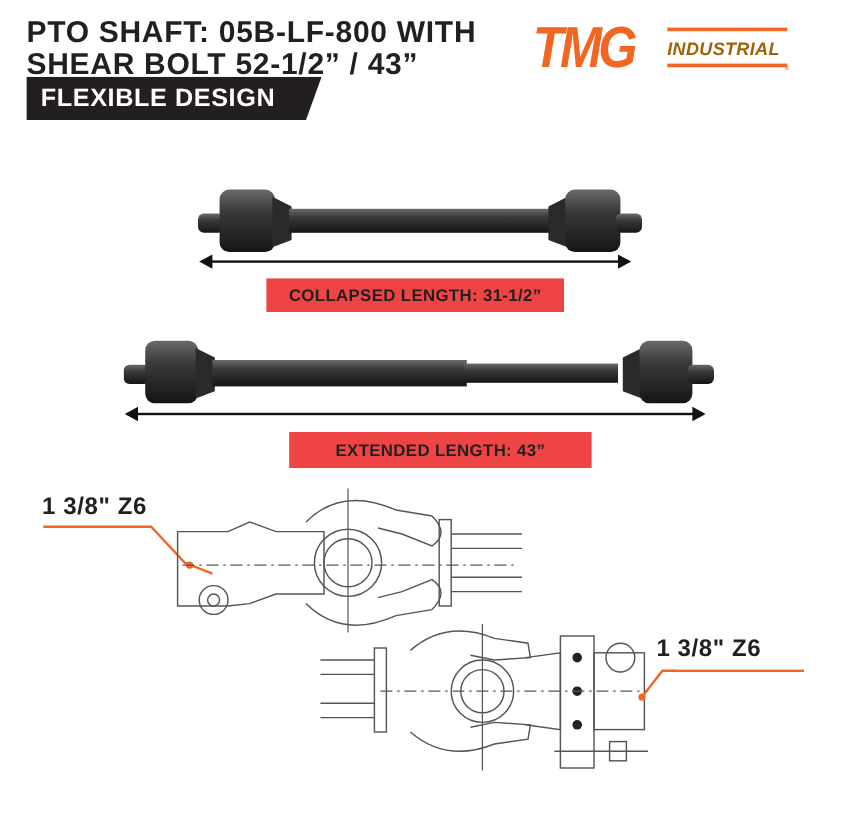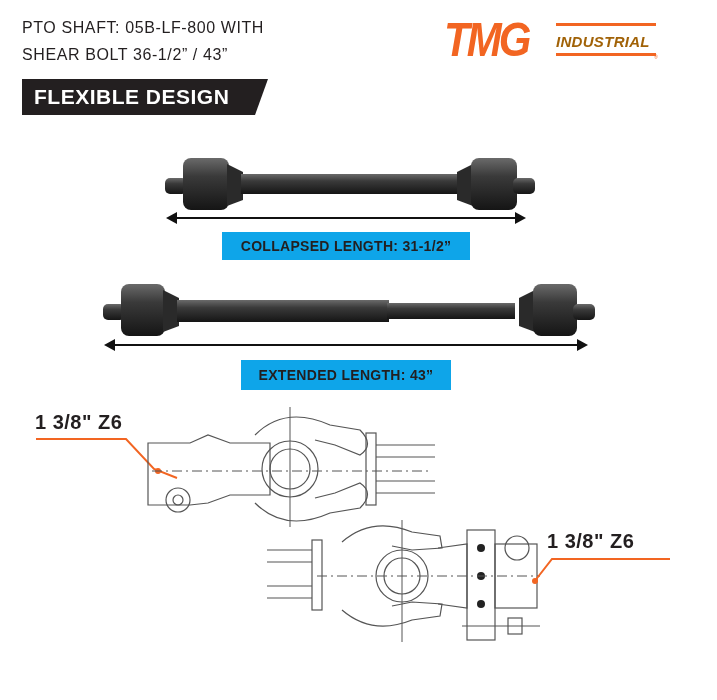--- a/index.html
+++ b/index.html
@@ -1,40 +1,40 @@
 <!DOCTYPE html>
 <html><head>
 <meta charset="utf-8">
 <style>
   html,body{margin:0;padding:0;background:#ffffff;}
   body{width:717px;height:700px;position:relative;overflow:hidden;font-family:"Liberation Sans",sans-serif;color:#231f20;}
-  .title{position:absolute;left:22px;top:14px;font-weight:normal;font-size:16px;line-height:27px;letter-spacing:0.6px;color:#231f20;}
-  .badge{position:absolute;left:22px;top:79px;width:246px;height:36px;}
+  .title{position:absolute;left:22px;top:14px;font-weight:bold;font-size:25px;line-height:27px;letter-spacing:0.6px;color:#231f20;}
+  .badge{position:absolute;left:22px;top:64px;width:246px;height:36px;}
   .badge svg{position:absolute;left:0;top:0;}
   .badge span{position:absolute;left:12px;top:6px;color:#fff;font-weight:bold;font-size:21px;letter-spacing:0.5px;}
   .logo{position:absolute;left:444px;top:18px;width:215px;height:44px;font-style:italic;}
   .logo .tmg{position:absolute;left:0;top:-6px;font-weight:bold;font-size:42px;color:#f26522;letter-spacing:-3px;transform:scaleY(1.15);transform-origin:top left;}
   .logo .bar{position:absolute;left:112px;height:3px;width:100px;background:#f26522;}
   .logo .ind{position:absolute;left:112px;top:15px;font-weight:bold;font-size:15px;color:#a16207;letter-spacing:0.3px;}
   .logo .reg{position:absolute;left:210px;top:36px;font-size:5px;color:#f26522;}
   .shaft{position:absolute;}
   .arrow{position:absolute;height:2px;background:#111;}
   .arrow::before,.arrow::after{content:"";position:absolute;top:-5px;border-top:6px solid transparent;border-bottom:6px solid transparent;}
   .arrow::before{left:-2px;border-right:11px solid #111;}
   .arrow::after{right:-2px;border-left:11px solid #111;}
-  .label{position:absolute;background:#0ea5e9;color:#231f20;font-weight:bold;font-size:14px;text-align:center;letter-spacing:0.3px;}
+  .label{position:absolute;background:#ef4444;color:#231f20;font-weight:bold;font-size:14px;text-align:center;letter-spacing:0.3px;}
   .spec{position:absolute;font-weight:bold;font-size:20px;color:#231f20;letter-spacing:0.5px;}
   .drawing{position:absolute;}
 </style>
 </head>
 <body>
 
 <div class="title">
   <div>PTO SHAFT: 05B-LF-800 WITH</div>
-  <div>SHEAR BOLT 36-1/2” / 43”</div>
+  <div>SHEAR BOLT 52-1/2” / 43”</div>
 </div>
 
 <div class="badge">
   <svg width="246" height="36">
       <polygon points="0,0 246,0 233,36 0,36" fill="#231f20"></polygon>
     </svg>
   <span>FLEXIBLE DESIGN</span>
 </div>
 
 <div class="logo">
@@ -68,21 +68,21 @@
   <rect x="0" y="24" width="22" height="16" rx="5" fill="url(#g1)"></rect>
   <rect x="18" y="4" width="44" height="52" rx="8" fill="url(#g1)"></rect>
   <polygon points="60,10 76,18 76,46 60,52" fill="#2a2a2a"></polygon>
   <rect x="74" y="20" width="212" height="22" fill="url(#g1)"></rect>
   <rect x="284" y="23" width="128" height="16" fill="url(#g1)"></rect>
   <polygon points="432,10 416,18 416,46 432,52" fill="#2a2a2a"></polygon>
   <rect x="430" y="4" width="44" height="52" rx="8" fill="url(#g1)"></rect>
   <rect x="470" y="24" width="22" height="16" rx="5" fill="url(#g1)"></rect>
 </svg>
 <div class="arrow" style="left:106px;top:344px;width:480px;"></div>
-<div class="label" style="left:241px;top:360px;width:210px;height:30px;line-height:30px;">EXTENDED LENGTH: 43”</div>
+<div class="label" style="left:241px;top:360px;width:252px;height:30px;line-height:30px;">EXTENDED LENGTH: 43”</div>
 
 <div class="spec" style="left:35px;top:411px;">1 3/8" Z6</div>
 <svg class="drawing" style="left:30px;top:405px" width="420" height="125">
   <polyline points="6,34 96,34 124,64 147,73" fill="none" stroke="#f26522" stroke-width="2"></polyline>
   <circle cx="128" cy="66" r="3" fill="#f26522"></circle>
   <g fill="none" stroke="#555" stroke-width="1.2">
     <path d="M118,38 L160,38 L178,30 L200,38 L240,38 L240,90 L200,90 L178,98 L160,100 L118,100 Z"></path>
     <circle cx="148" cy="95" r="12"></circle>
       <circle cx="148" cy="95" r="5"></circle>
     <circle cx="260" cy="64" r="28"></circle>

